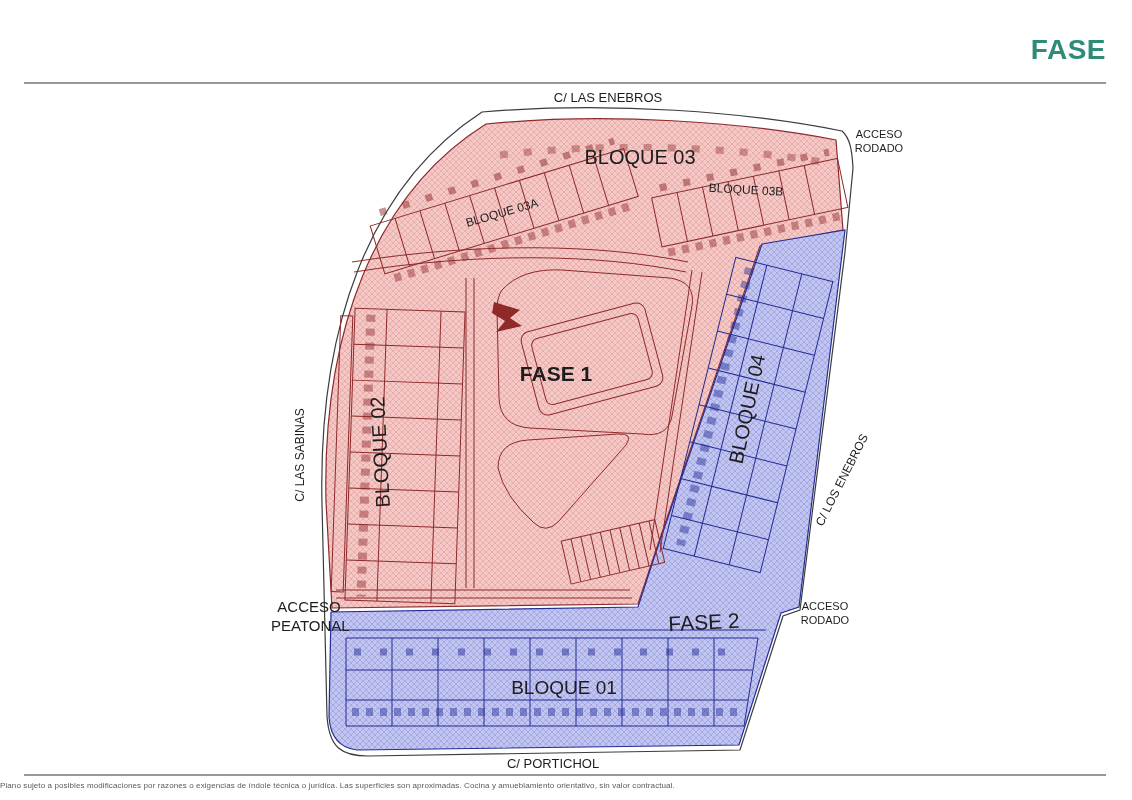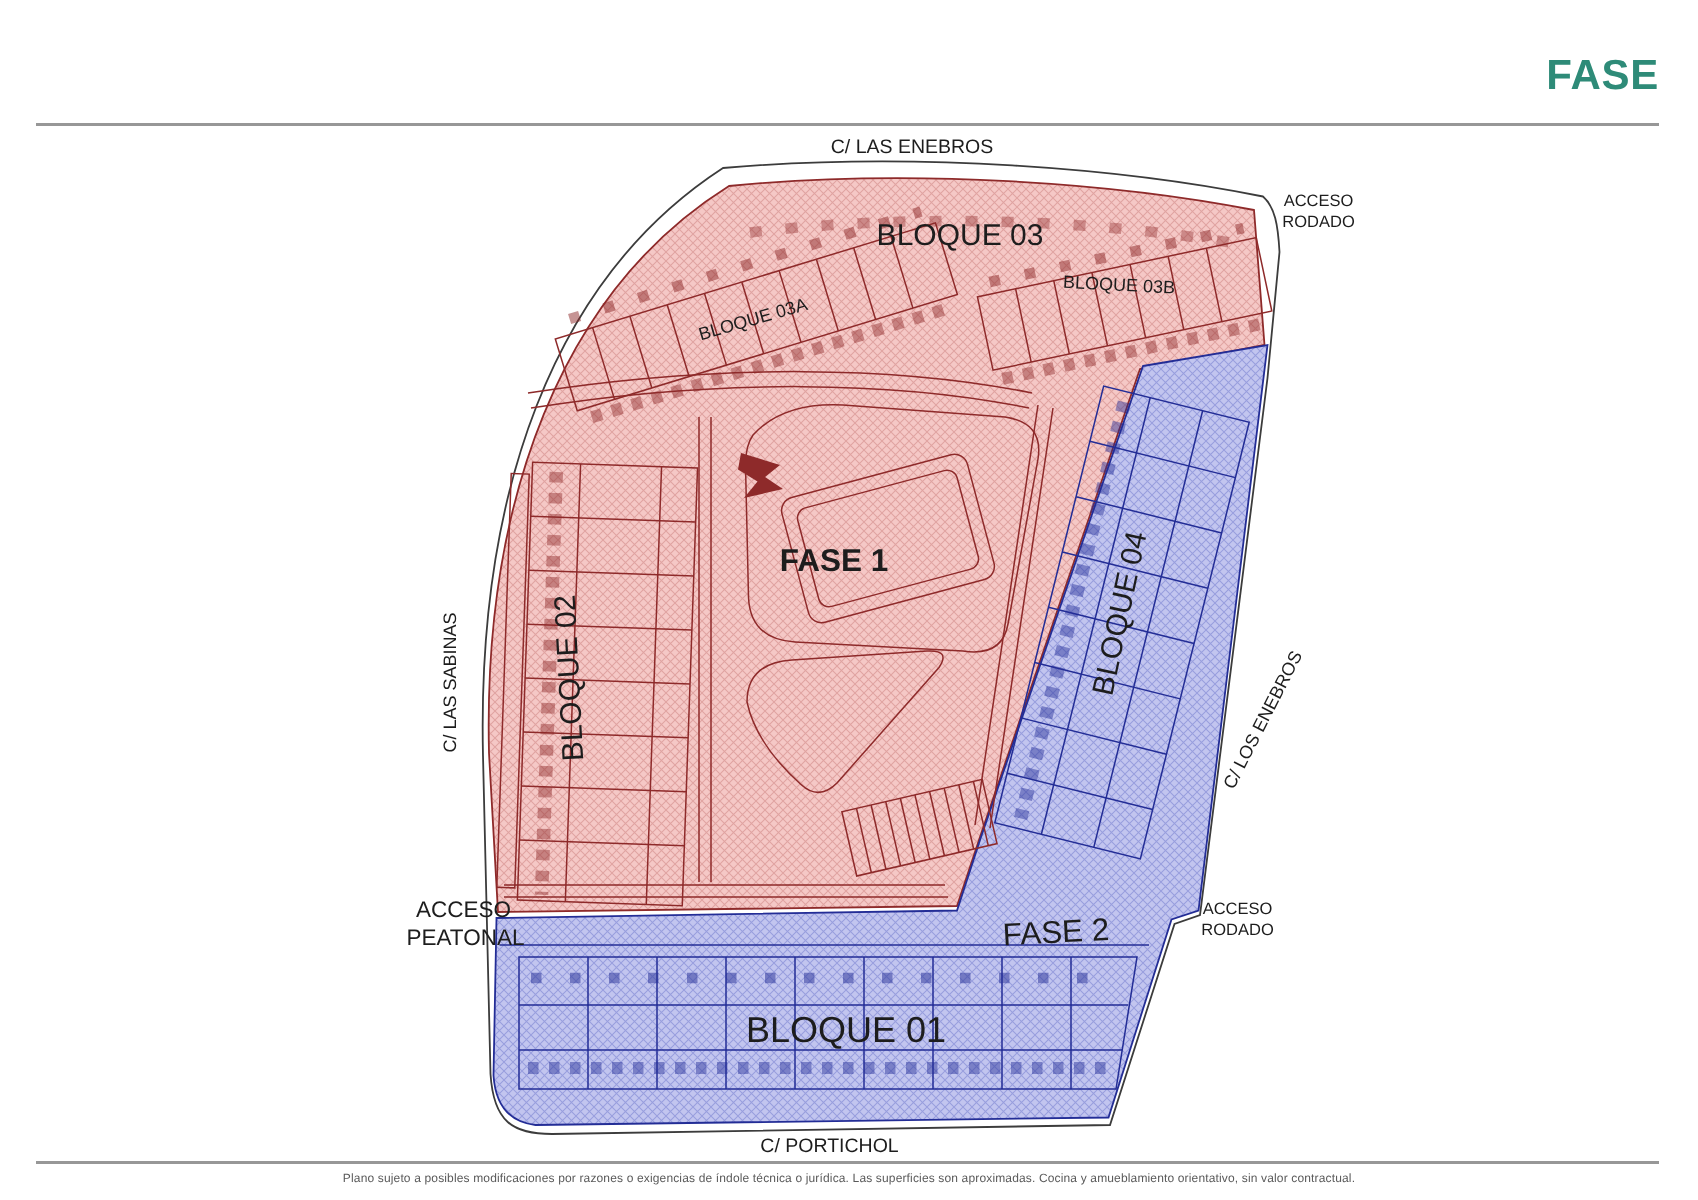--- a/index.html
+++ b/index.html
@@ -12,21 +12,21 @@
     position:absolute;transform:translate(-50%,-50%);
     white-space:nowrap;color:#1d1d1d;line-height:1.2;text-align:center;
   }
   .wrap2{white-space:normal;line-height:1.25;}
   .title{
     position:absolute;top:34px;right:26px;
     font-size:28px;font-weight:bold;letter-spacing:.5px;color:#2e8b78;
   }
   .rule{position:absolute;left:24px;width:1082px;background:#979797;height:2px;}
   .disclaimer{
-    position:absolute;left:0;right:0;top:781px;text-align:center;
+    position:absolute;left:0;right:0;top:781px;
     font-size:8px;color:#5a5a5a;letter-spacing:.1px;
   }
 </style>
 </head>
 <body>
 
 <svg id="plan-svg" viewBox="0 0 1132 800" width="1132" height="800">
   <defs>
     <pattern id="hr" width="6" height="6" patternUnits="userSpaceOnUse">
       <rect width="6" height="6" fill="#f5c8c6"></rect>
@@ -124,18 +124,18 @@
 <div class="lbl" style="left:747px;top:409px;font-size:20px;transform:translate(-50%,-50%) rotate(-78deg);">BLOQUE 04</div>
 
 <div class="lbl" style="left:842px;top:480px;font-size:12px;transform:translate(-50%,-50%) rotate(-63deg);">C/ LOS ENEBROS</div>
 
 <div class="lbl wrap2" style="left:309px;top:601px;width:76px;font-size:15px;margin-top:16px;">ACCESO PEATONAL</div>
 
 <div class="lbl" style="left:704px;top:622px;font-size:21px;transform:translate(-50%,-50%) rotate(-3deg);">FASE 2</div>
 
 <div class="lbl wrap2" style="left:825px;top:614px;width:64px;font-size:11px;">ACCESO RODADO</div>
 
-<div class="lbl" style="left:564px;top:688px;font-size:24px;">BLOQUE 01</div>
+<div class="lbl" style="left:564px;top:688px;font-size:19px;">BLOQUE 01</div>
 
 <div class="lbl" style="left:553px;top:764px;font-size:13px;">C/ PORTICHOL</div>
 
 <div class="rule" style="top:774px;"></div>
 <div class="disclaimer">Plano sujeto a posibles modificaciones por razones o exigencias de índole técnica o jurídica. Las superficies son aproximadas. Cocina y amueblamiento orientativo, sin valor contractual.</div>
 
 </body></html>

